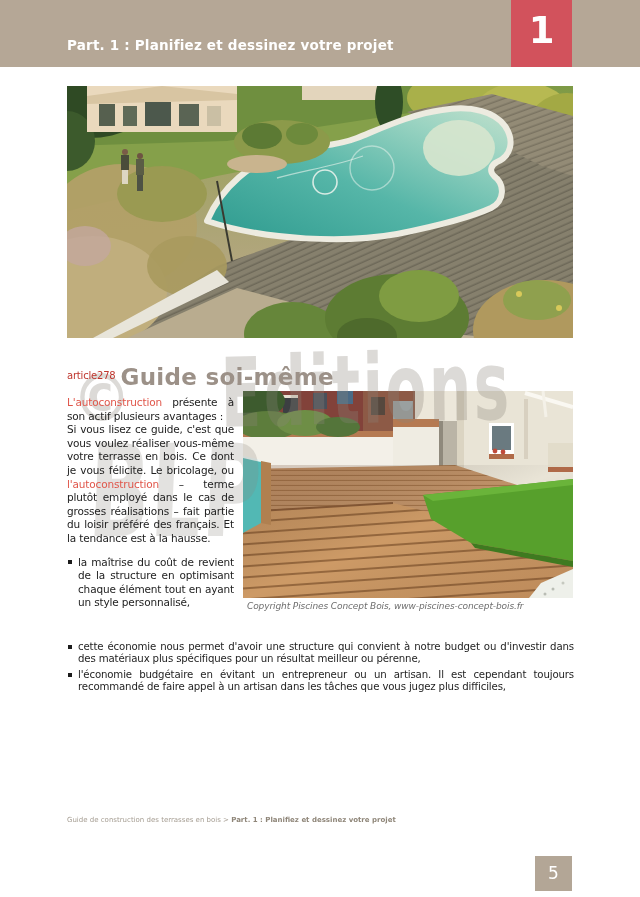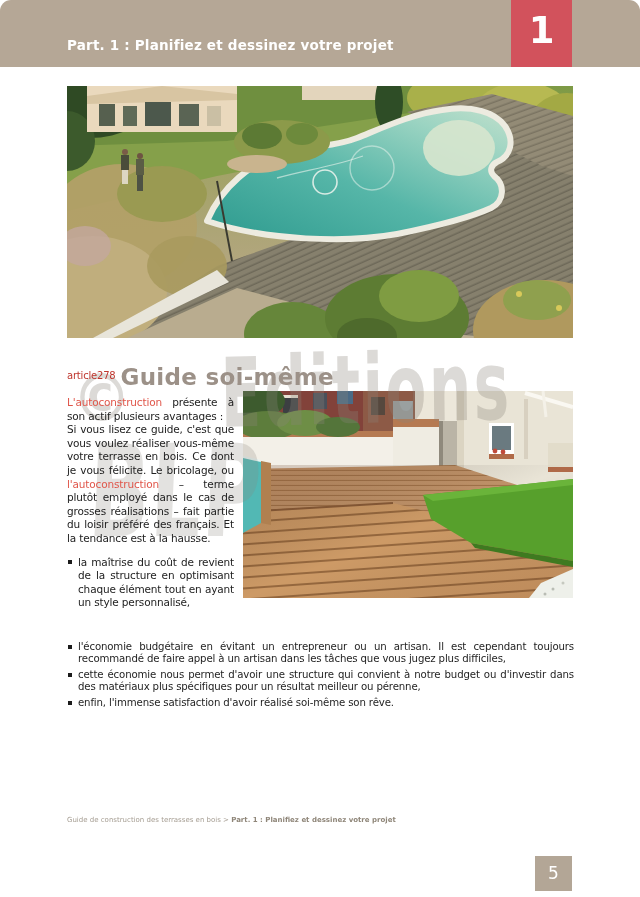--- a/index.html
+++ b/index.html
@@ -1,17 +1,17 @@
 <!DOCTYPE html>
 <html><head>
 <meta charset="utf-8">
 <style>
   html,body{margin:0;padding:0;background:#ffffff;}
   #page{position:relative;width:640px;height:897px;background:#ffffff;overflow:hidden;
-        font-family:"DejaVu Sans", sans-serif;border-radius:11px;}
+        font-family:"DejaVu Sans", sans-serif;}
 
   
   .header-bar{position:absolute;left:0;top:0;width:640px;height:67px;background:#b5a796;z-index:2;}
   .header-title{position:absolute;left:67px;top:37px;font-size:13.5px;font-weight:bold;
                 color:#ffffff;letter-spacing:.2px;white-space:nowrap;}
   .chapter-box{position:absolute;left:511px;top:0;width:61px;height:67px;background:#d2525c;
                display:flex;align-items:center;justify-content:center;}
   .chapter-box span{color:#fff;font-size:37px;font-weight:bold;line-height:1;padding-bottom:6px;}
 
   
@@ -252,33 +252,30 @@
       <polygon points="18,70 28,72 28,134 18,132" fill="#b08050"></polygon>
       <line x1="0" y1="66" x2="18" y2="70" stroke="#e8f4f2" stroke-width="2"></line>
 
       <polygon points="298,192 330,178 330,207 286,207" fill="#eef0ea"></polygon>
       <circle cx="310" cy="198" r="1.5" fill="#b9bcb4"></circle>
       <circle cx="320" cy="192" r="1.5" fill="#c6c9c0"></circle>
       <circle cx="302" cy="203" r="1.5" fill="#b9bcb4"></circle>
     </svg>
   </figure>
 
+  <div class="caption">Copyright Piscines Concept Bois, www-piscines-concept-bois.fr</div>
 
   <div class="bullets">
     <div class="li">
       <span class="sq"></span>
-      <span>l'économie budgétaire en évitant un entrepreneur ou un artisan. Il est cependant toujours recommandé de faire appel à un artisan dans les tâches que vous jugez plus difficiles,</span>
+      <span>cette économie nous permet d'avoir une structure qui convient à notre budget ou d'investir dans des matériaux plus spécifiques pour un résultat meilleur ou pérenne,</span>
     </div>
     <div class="li">
       <span class="sq"></span>
-      <span>cette économie nous permet d'avoir une structure qui convient à notre budget ou d'investir dans des matériaux plus spécifiques pour un résultat meilleur ou pérenne,</span>
-    </div>
-    <div class="li">
-      <span class="sq"></span>
-      <span>enfin, l'immense satisfaction d'avoir réalisé soi-même son rêve.</span>
+      <span>l'économie budgétaire en évitant un entrepreneur ou un artisan. Il est cependant toujours recommandé de faire appel à un artisan dans les tâches que vous jugez plus difficiles,</span>
     </div>
   </div>
 
   <div class="footer">
     <div><span>Guide de construction des terrasses en bois &gt; </span><b>Part. 1 : Planifiez et dessinez votre projet</b></div>
   </div>
   <div class="page-box">
     <span>5</span>
   </div>
 

